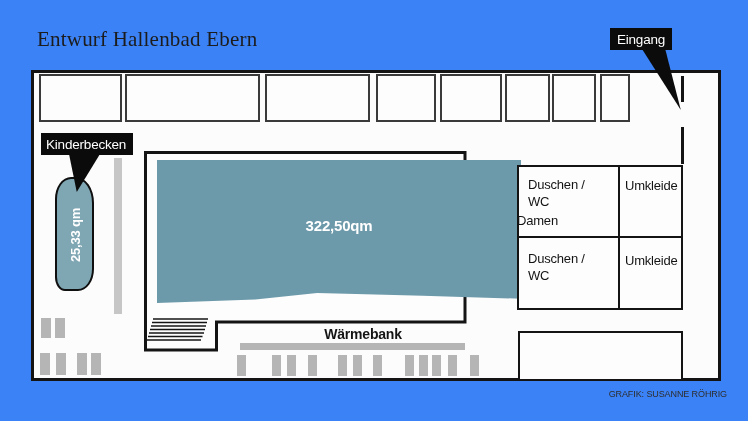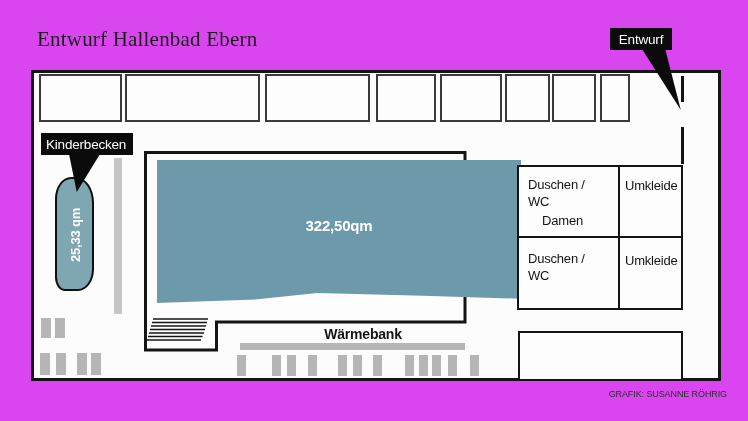--- a/index.html
+++ b/index.html
@@ -1,18 +1,18 @@
 <!DOCTYPE html>
 <html><head>
 <meta charset="utf-8">
 <style>
   html,body{margin:0;padding:0;background:#ffffff;}
   #stage{
     position:relative;width:748px;height:421px;overflow:hidden;
-    background:#d946ef;font-family:"Liberation Sans",sans-serif;color:#141414;
+    background:#3b82f6;font-family:"Liberation Sans",sans-serif;color:#141414;
   }
   .abs{position:absolute;box-sizing:border-box;}
   
   .title{
     left:37px;top:27px;width:400px;height:30px;
     font-family:"Liberation Serif",serif;font-size:21px;color:#1c1c1c;letter-spacing:.2px;
   }
   
   .plan-wall{left:31px;top:70px;width:690px;height:311px;border:3px solid #141414;background:#fcfcfc;}
   
@@ -105,35 +105,35 @@
 
   <div class="abs pillar"></div>
 
   <div class="abs wedge wedge-kinder"></div>
   <div class="abs callout callout-kinder">
     <span>Kinderbecken</span>
   </div>
 
   <div class="abs wedge wedge-eingang"></div>
   <div class="abs callout callout-eingang">
-    <span>Entwurf</span>
+    <span>Eingang</span>
   </div>
 
   <div class="abs gapwall" style="top:76px;height:26px"></div>
   <div class="abs gapwall" style="top:127px;height:37px"></div>
 
   <div class="abs rooms"></div>
   <div class="abs rooms-vdiv"></div>
   <div class="abs rooms-hdiv"></div>
 
   <div class="abs roomtext" style="left:528px;top:176px">
     <div>Duschen /</div>
     <div>WC</div>
   </div>
-  <div class="abs roomtext" style="left:517px;top:212px;width:101px;text-align:center;padding-right:10px">Damen</div>
+  <div class="abs roomtext" style="left:517px;top:212px;width:101px;text-align:left;padding-right:10px">Damen</div>
   <div class="abs roomtext" style="left:625px;top:177px">Umkleide</div>
 
   <div class="abs roomtext" style="left:528px;top:250px">
     <div>Duschen /</div>
     <div>WC</div>
   </div>
   <div class="abs roomtext" style="left:625px;top:252px">Umkleide</div>
 
   <div class="abs bottom-room"></div>
 

